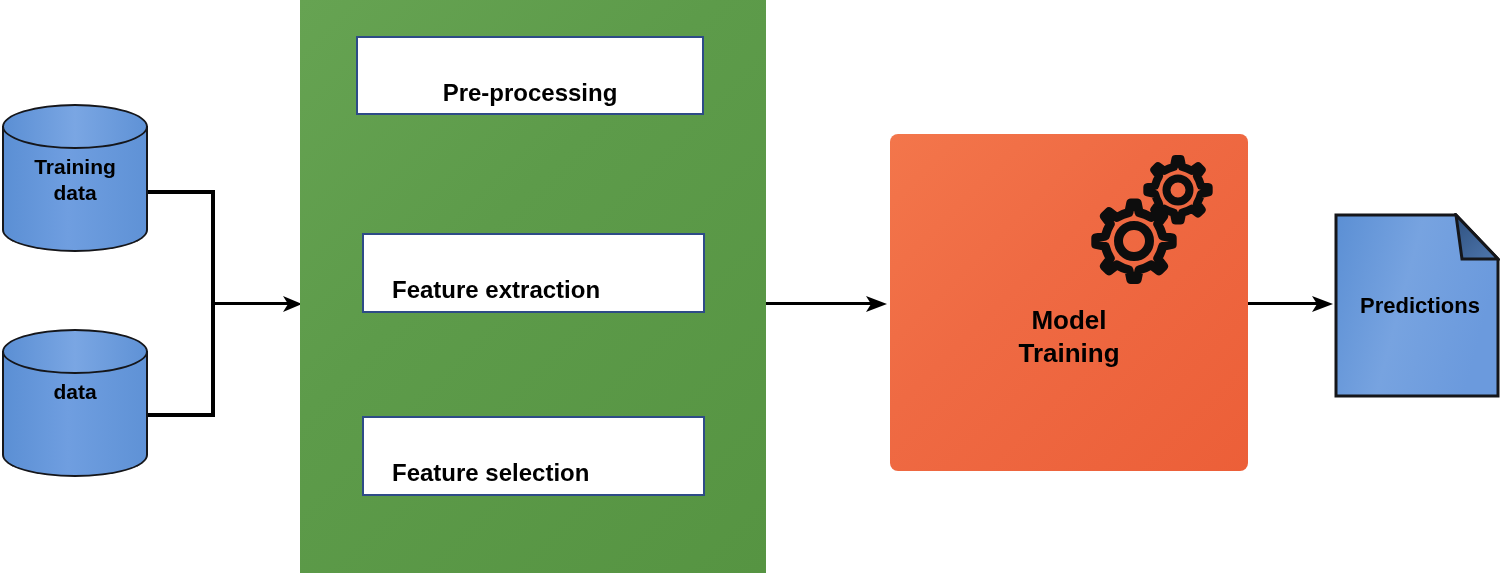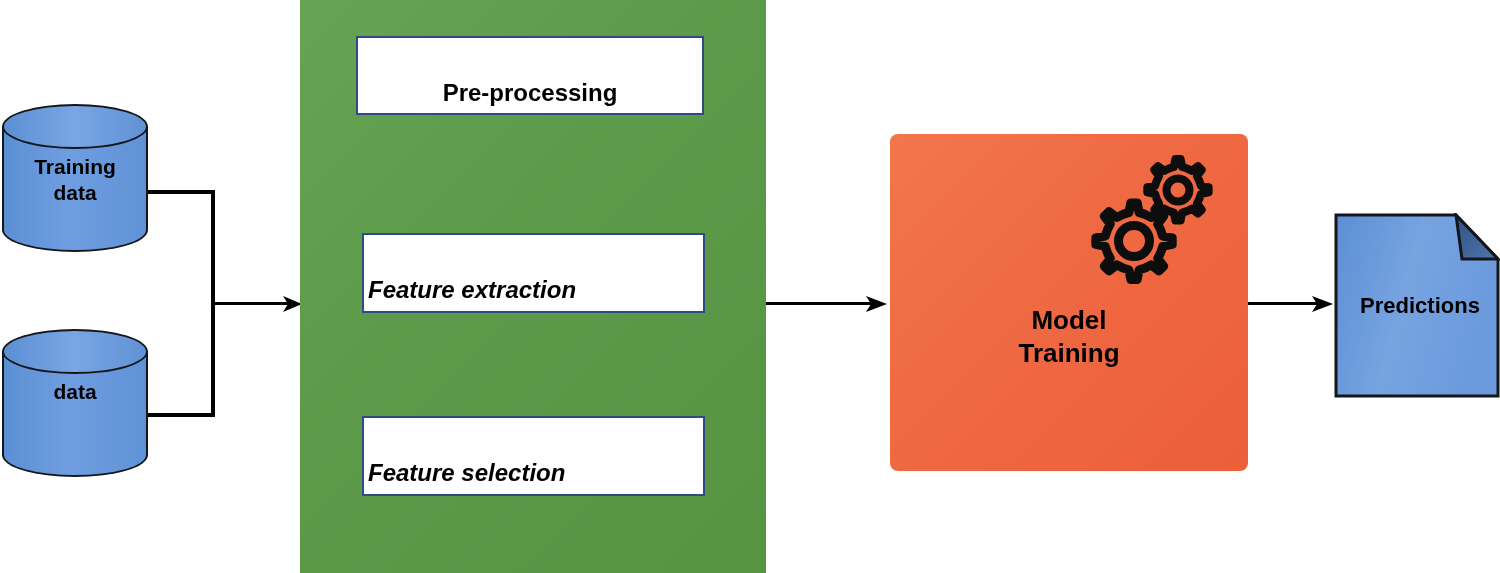--- a/index.html
+++ b/index.html
@@ -77,21 +77,21 @@
     align-items: center;
   }
   .proc-label {
     font-weight: bold;
     font-size: 24px;
     color: #000000;
     width: 100%;
     margin-top: 34px;
   }
   .proc-label.center { text-align: center; }
-  .proc-label.left { text-align: left; padding-left: 4px; font-style: italic; }
+  .proc-label.left { text-align: left; padding-left: 28px; }
 
   
   #model-box {
     left: 890px;
     top: 134px;
     width: 358px;
     height: 337px;
     background: linear-gradient(135deg, #f3764b 0%, #ef6a43 40%, #ec5f38 100%);
     border-radius: 8px;
   }

